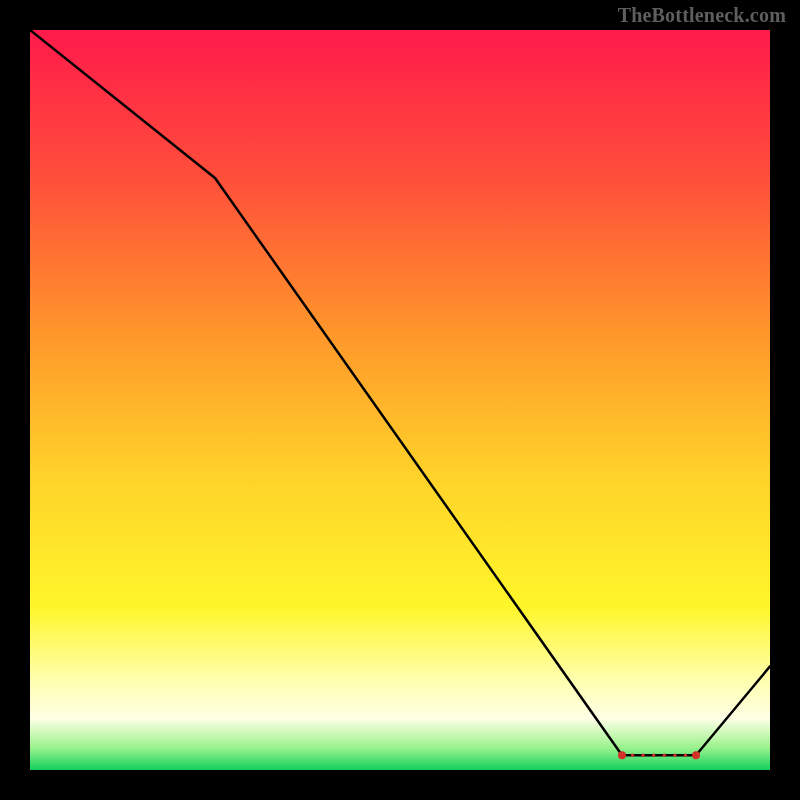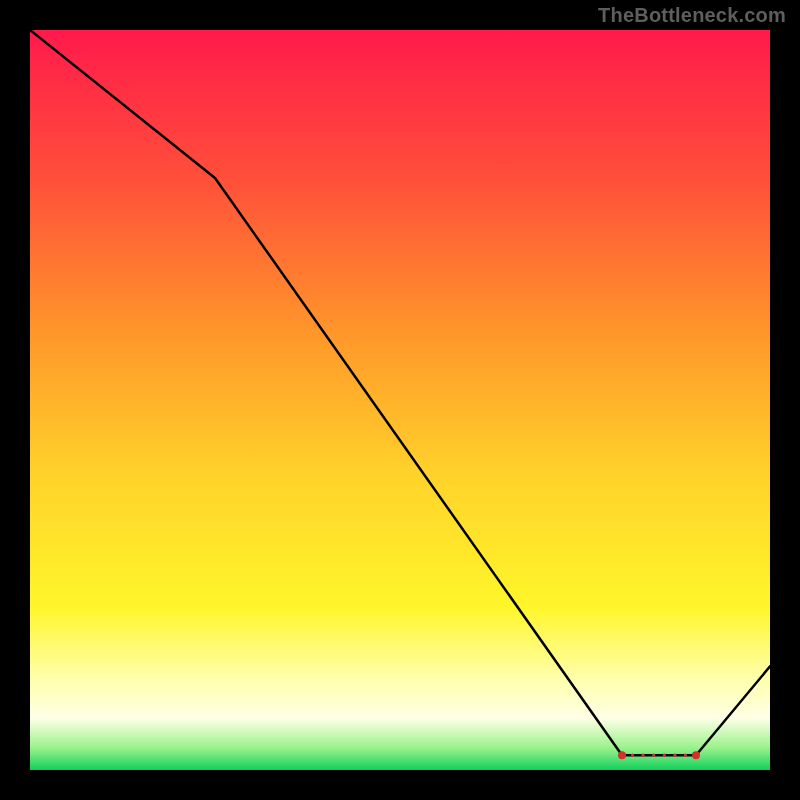--- a/index.html
+++ b/index.html
@@ -9,20 +9,21 @@
     height: 800px;
     background: #000;
     font-family: Arial, Helvetica, sans-serif;
     overflow: hidden;
   }
   .stage {
     position: relative;
     width: 800px;
     height: 800px;
     background: #000;
+    font-family: Liberation Serif, serif;
   }
   .watermark {
     position: absolute;
     top: 4px;
     right: 14px;
     color: #5e5e5e;
     font-size: 20px;
     font-weight: 600;
     letter-spacing: 0.2px;
     z-index: 10;

